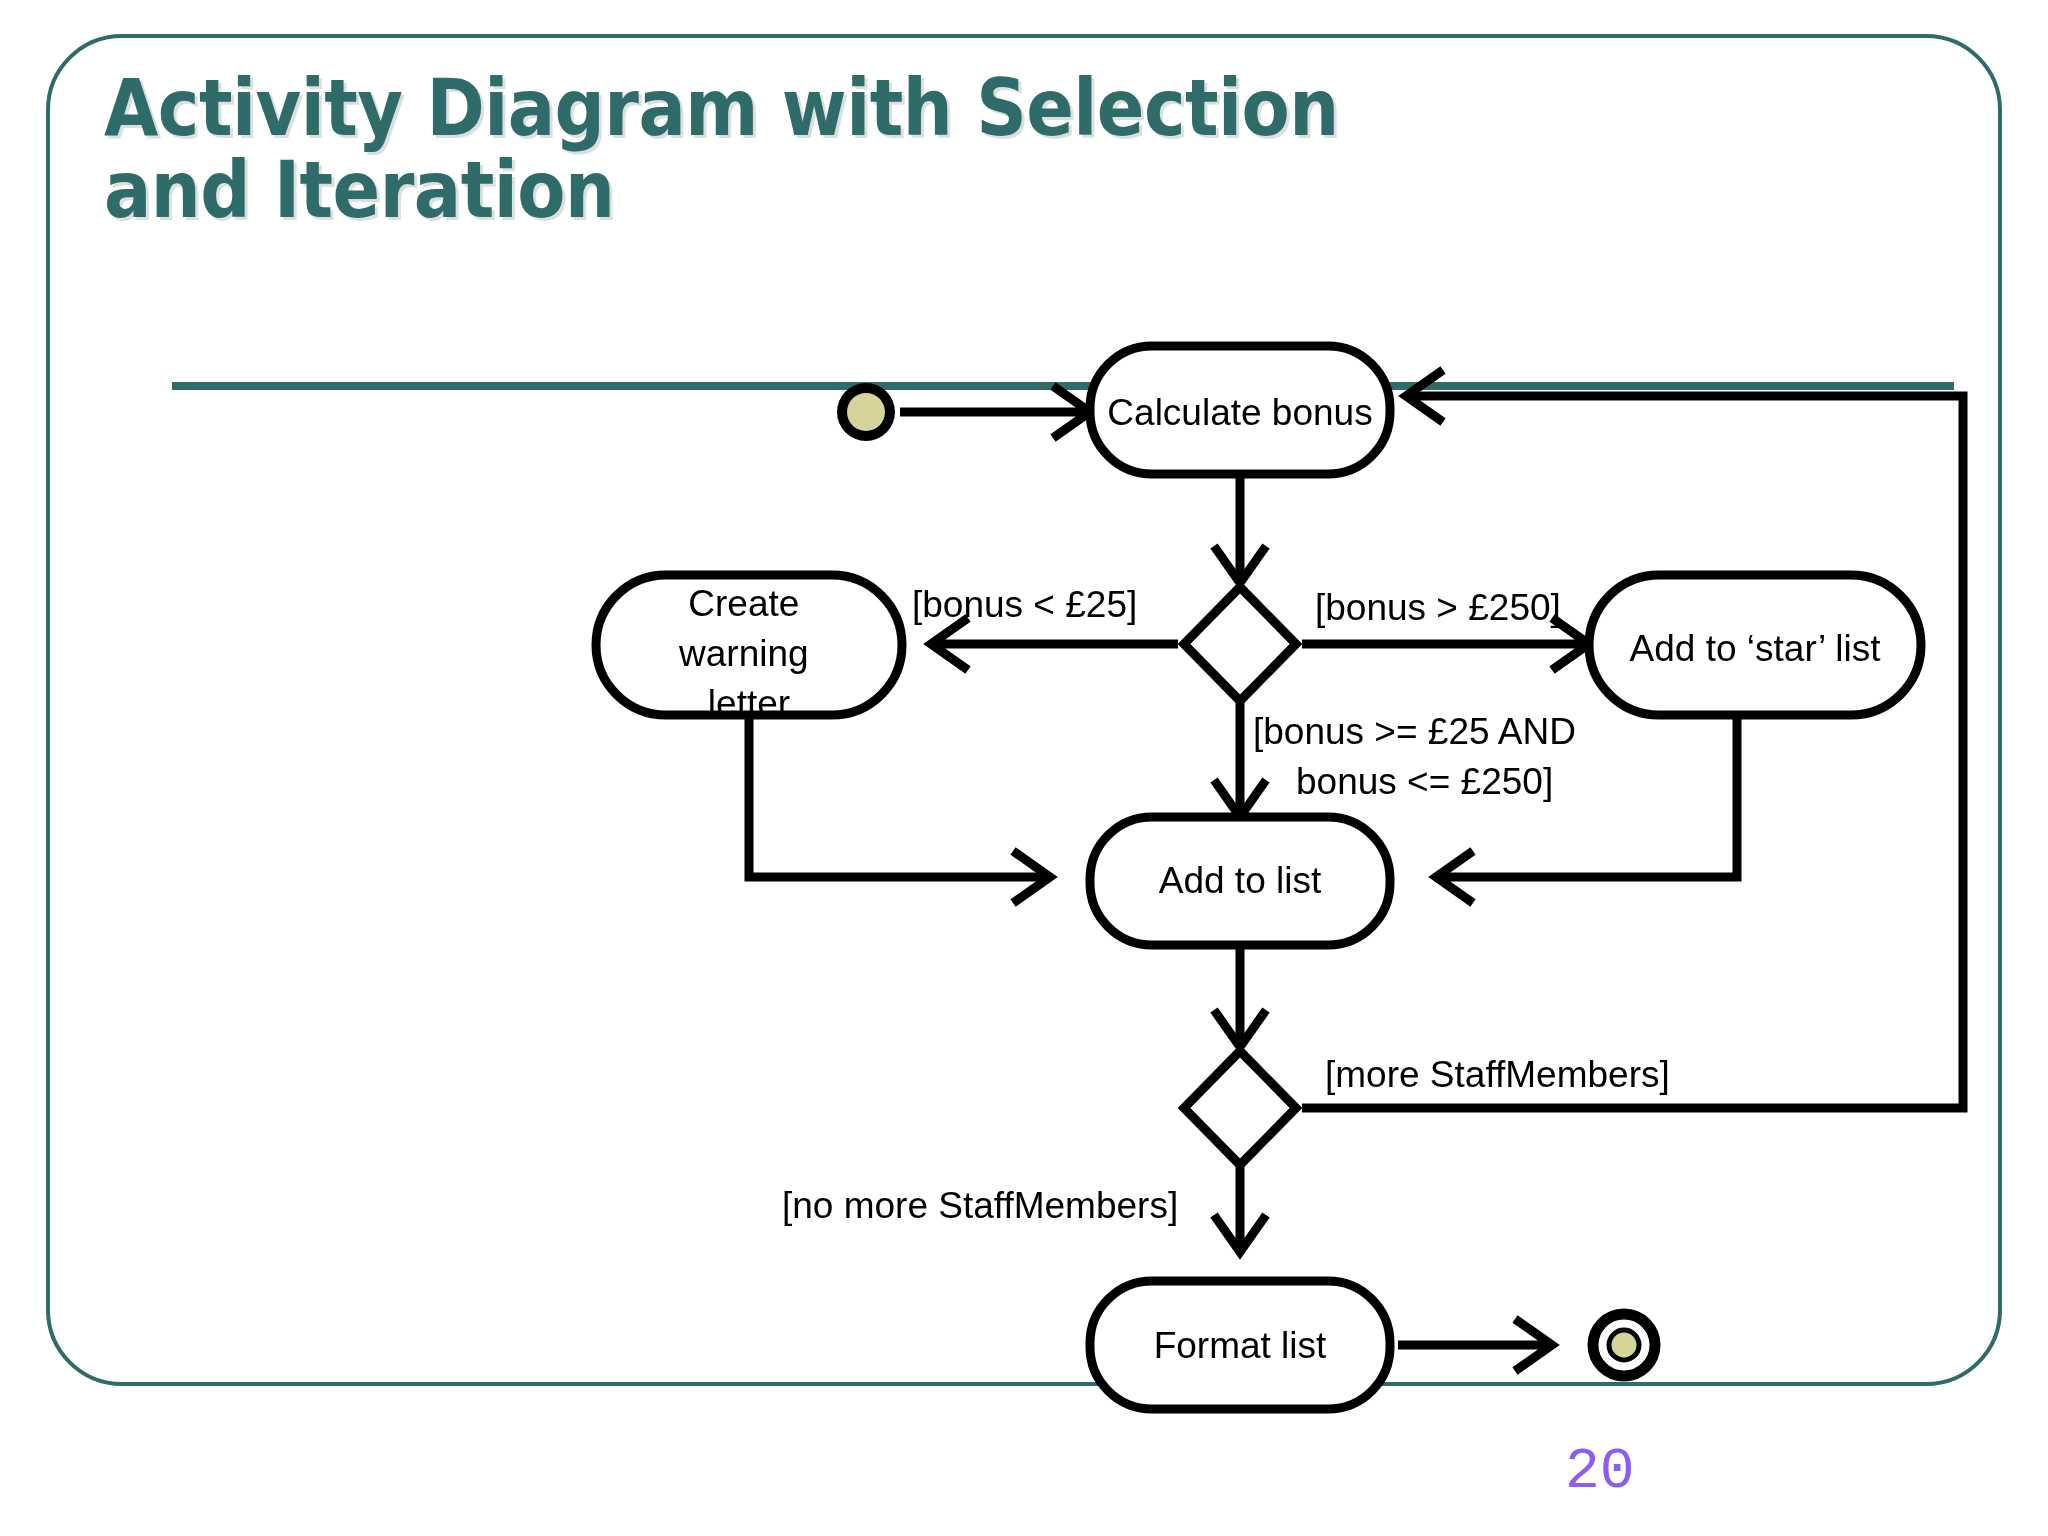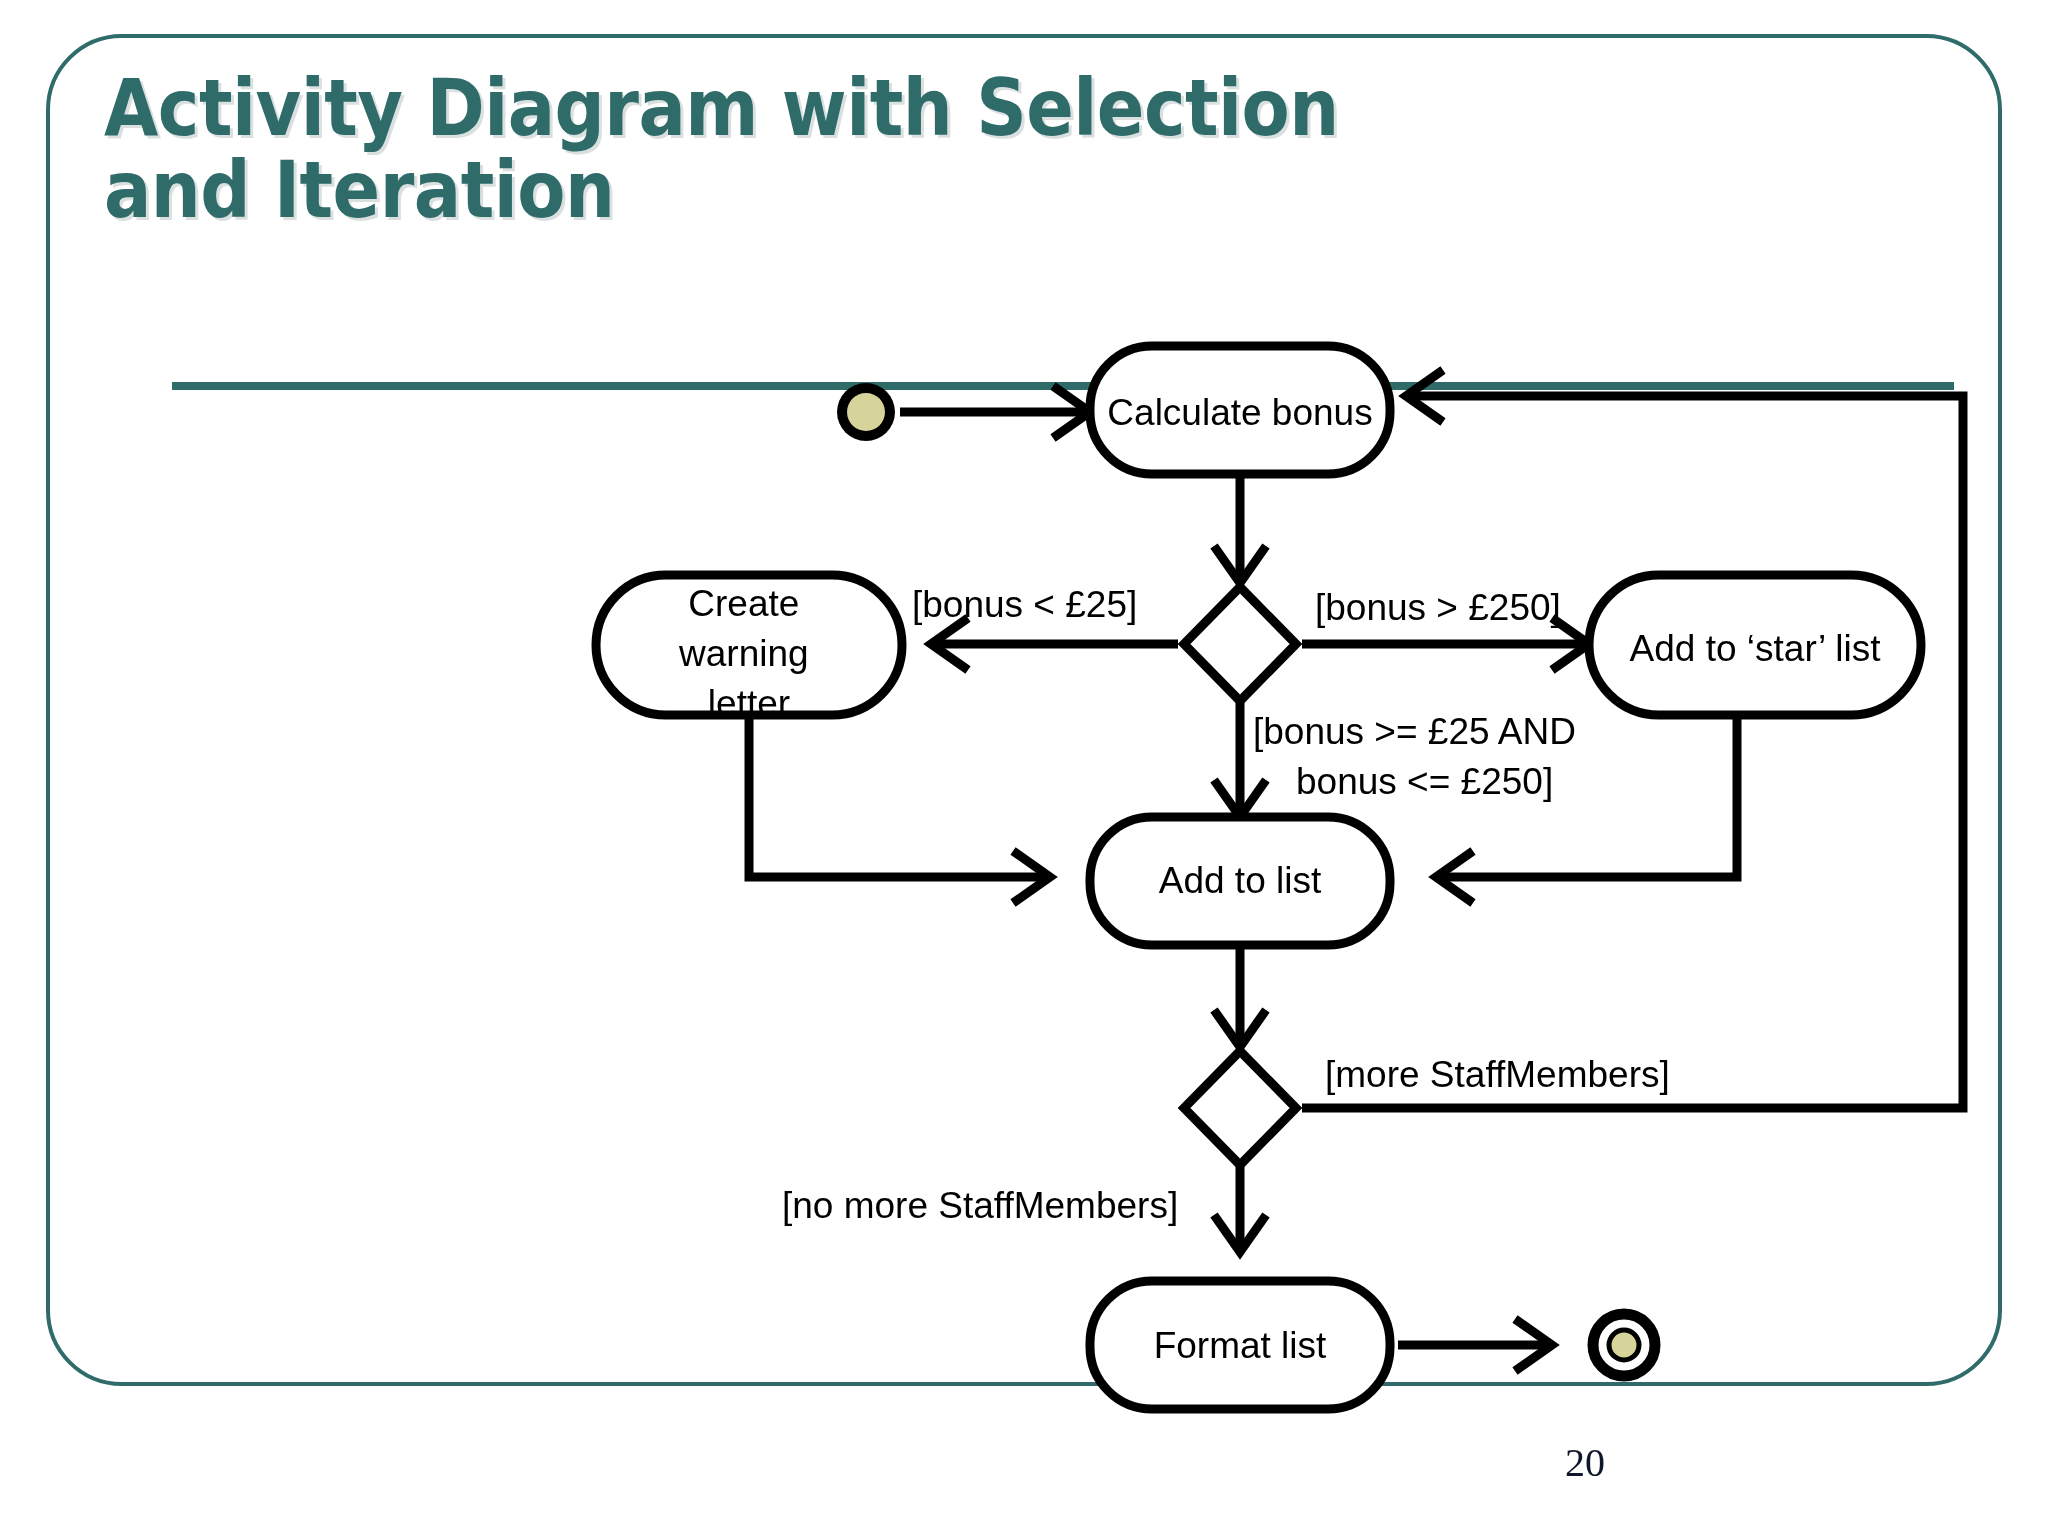--- a/index.html
+++ b/index.html
@@ -45,23 +45,23 @@
     left: 172px;
     top: 382px;
     width: 1782px;
     height: 8px;
     background: #2F6B69;
   }
   #page-number {
     position: absolute;
     left: 1565px;
     top: 1443px;
-    color: #0f172a;
-    font-family: Liberation Serif, serif;
-    font-size: 40px;
+    color: #8b5cf6;
+    font-family: Liberation Mono, monospace;
+    font-size: 58px;
     line-height: 1;
   }
   #diagram {
     position: absolute;
     left: 0;
     top: 0;
     width: 2048px;
     height: 1536px;
   }
   .node-shape {

